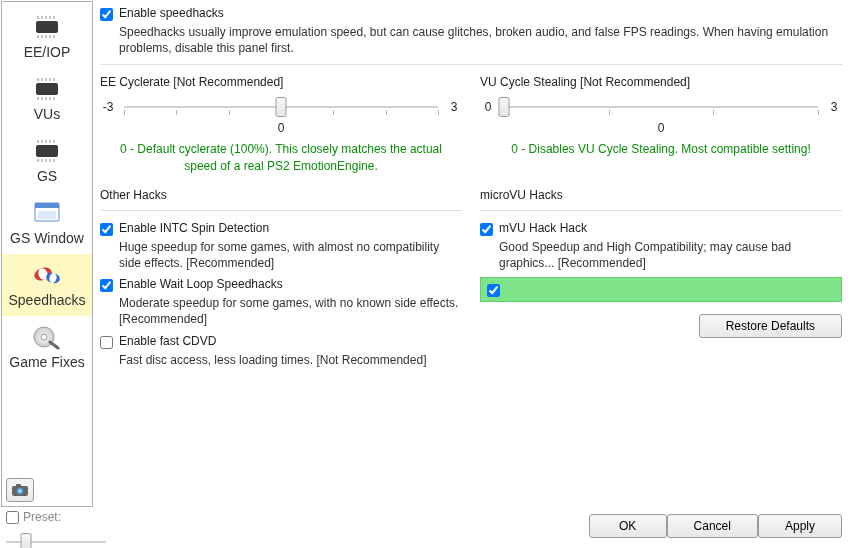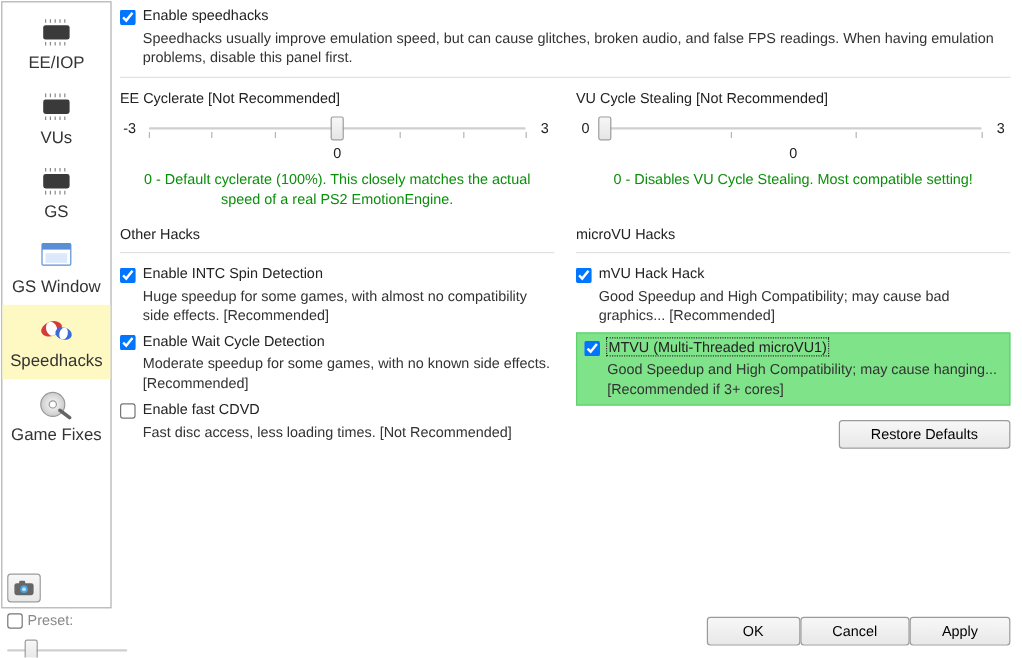--- a/index.html
+++ b/index.html
@@ -371,21 +371,21 @@
           <input type="checkbox" checked="" style="">
           <div class="opt-body">
             <div class="opt-label">Enable INTC Spin Detection</div>
             <div class="opt-desc">Huge speedup for some games, with almost no compatibility side effects. [Recommended]</div>
           </div>
         </div>
 
         <div class="opt">
           <input type="checkbox" checked="" style="">
           <div class="opt-body">
-            <div class="opt-label">Enable Wait Cycle Detection</div>
+            <div class="opt-label">Enable Wait Loop Speedhacks</div>
             <div class="opt-desc">Moderate speedup for some games, with no known side effects. [Recommended]</div>
           </div>
         </div>
 
         <div class="opt">
           <input type="checkbox" style="">
           <div class="opt-body">
             <div class="opt-label">Enable fast CDVD</div>
             <div class="opt-desc">Fast disc access, less loading times. [Not Recommended]</div>
           </div>
@@ -399,24 +399,20 @@
         <div class="opt">
           <input type="checkbox" checked="" style="">
           <div class="opt-body">
             <div class="opt-label">mVU Hack Hack</div>
             <div class="opt-desc">Good Speedup and High Compatibility; may cause bad graphics... [Recommended]</div>
           </div>
         </div>
 
         <div class="opt highlight">
           <input type="checkbox" checked="" style="">
-          <div class="opt-body">
-            <div class="opt-label">MTVU (Multi-Threaded microVU1)</div>
-            <div class="opt-desc">Good Speedup and High Compatibility; may cause hanging... [Recommended if 3+ cores]</div>
-          </div>
         </div>
 
         <div class="restore-row">
           <button class="win">Restore Defaults</button>
         </div>
       </div>
     </div>
   </div>
 </div>
 

